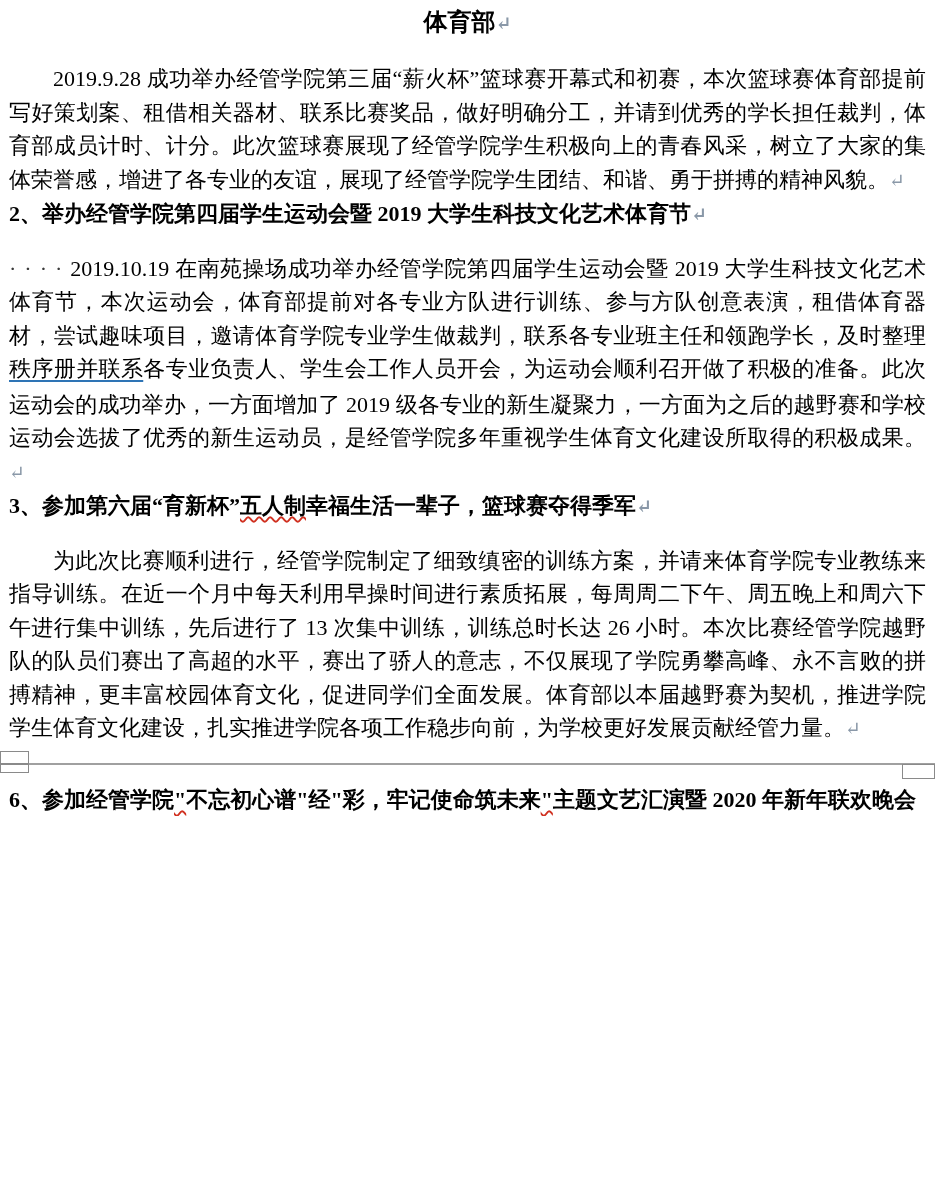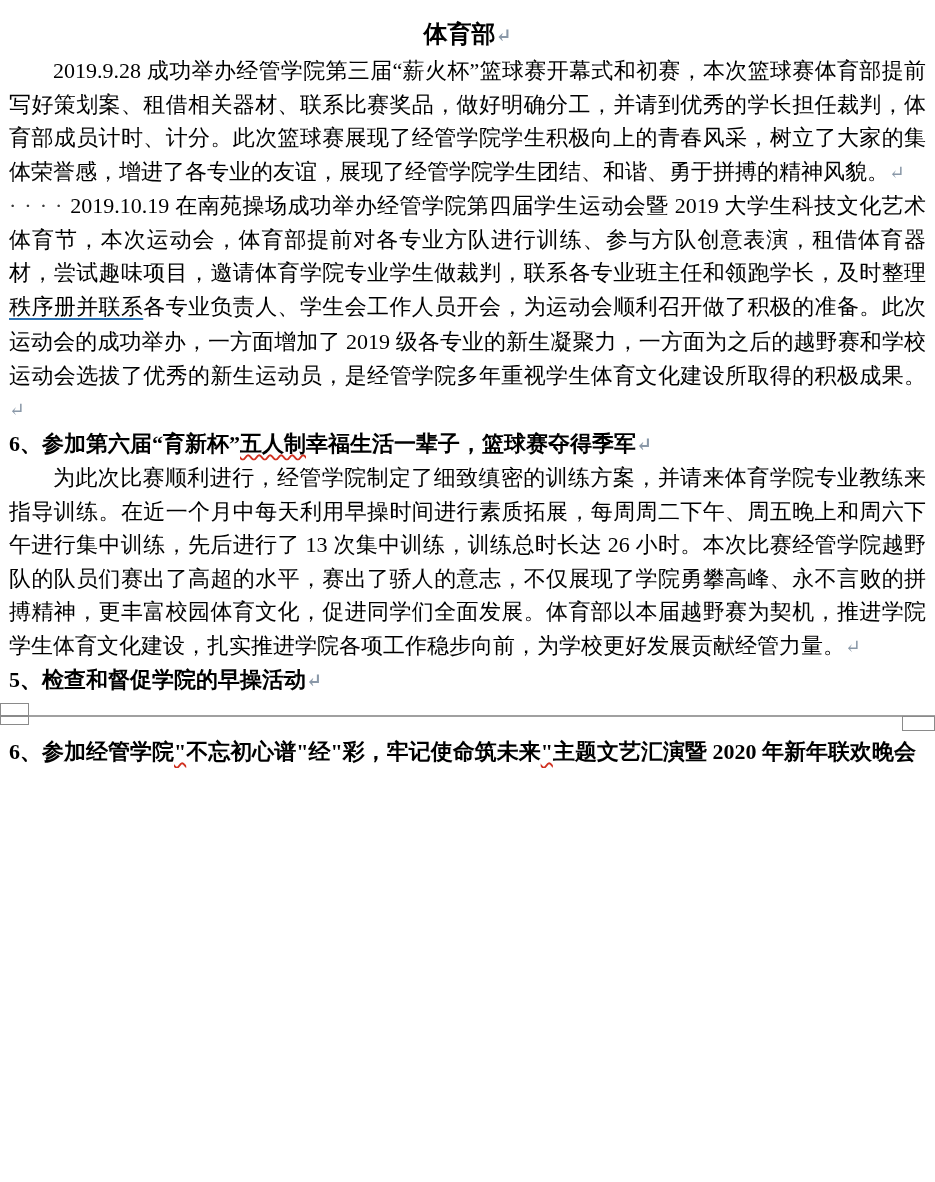--- a/index.html
+++ b/index.html
@@ -14,32 +14,33 @@
     font-family:"Liberation Serif","DejaVu Serif",serif;
     color:#000;
     overflow-x:hidden;
   }
   .page{padding:0 9px;}
   .title{
     text-align:center;
     font-weight:bold;
     font-size:24px;
     line-height:36px;
-    padding-top:16px;
+    padding-top:4px;
   }
   .h{
     font-weight:bold;
     font-size:22px;
     line-height:33.5px;
     white-space:normal;
   }
   .p{
     font-size:22px;
     line-height:33.5px;
     text-align:justify;
+    margin-top:20px;
   }
   .ind2{text-indent:44px;}
   .run-u{
     text-decoration-line:underline;
     text-decoration-style:solid;
     text-decoration-color:var(--underline-blue);
     text-decoration-thickness:2px;
     text-underline-offset:4px;
     font-family:Liberation Mono, monospace;
   }
@@ -81,27 +82,27 @@
   }
 </style>
 </head>
 <body>
 
 <div class="page">
   <div class="title"><span>体育部</span><span class="run-m">↵</span></div>
 
   <div class="p ind2"><span>2019.9.28 成功举办经管学院第三届“薪火杯”篮球赛开幕式和初赛，本次篮球赛体育部提前写好策划案、租借相关器材、联系比赛奖品，做好明确分工，并请到优秀的学长担任裁判，体育部成员计时、计分。此次篮球赛展现了经管学院学生积极向上的青春风采，树立了大家的集体荣誉感，增进了各专业的友谊，展现了经管学院学生团结、和谐、勇于拼搏的精神风貌。</span><span class="run-m">↵</span></div>
 
+  <div class="h"><span>2、举办经管学院第四届学生运动会暨 2019 大学生科技文化艺术体育节</span><span class="run-m">↵</span></div>
   <div class="p"><span class="run-d">····</span><span>2019.10.19 在南苑操场成功举办经管学院第四届学生运动会暨 2019 大学生科技文化艺术体育节，本次运动会，体育部提前对各专业方队进行训练、参与方队创意表演，租借体育器材，尝试趣味项目，邀请体育学院专业学生做裁判，联系各专业班主任和领跑学长，及时整理</span><span class="run-u">秩序册并联系</span><span>各专业负责人、学生会工作人员开会，为运动会顺利召开做了积极的准备。此次运动会的成功举办，一方面增加了 2019 级各专业的新生凝聚力，一方面为之后的越野赛和学校运动会选拔了优秀的新生运动员，是经管学院多年重视学生体育文化建设所取得的积极成果。</span><span class="run-m">↵</span></div>
 
-  <div class="h"><span>6、参加第六届“育新杯”</span><span class="run-w">五人制</span><span>幸福生活一辈子，篮球赛夺得季军</span><span class="run-m">↵</span></div>
+  <div class="h"><span>3、参加第六届“育新杯”</span><span class="run-w">五人制</span><span>幸福生活一辈子，篮球赛夺得季军</span><span class="run-m">↵</span></div>
 
   <div class="p ind2"><span>为此次比赛顺利进行，经管学院制定了细致缜密的训练方案，并请来体育学院专业教练来指导训练。在近一个月中每天利用早操时间进行素质拓展，每周周二下午、周五晚上和周六下午进行集中训练，先后进行了 13 次集中训练，训练总时长达 26 小时。本次比赛经管学院越野队的队员们赛出了高超的水平，赛出了骄人的意志，不仅展现了学院勇攀高峰、永不言败的拼搏精神，更丰富校园体育文化，促进同学们全面发展。体育部以本届越野赛为契机，推进学院学生体育文化建设，扎实推进学院各项工作稳步向前，为学校更好发展贡献经管力量。</span><span class="run-m">↵</span></div>
 
-  <div class="h"><span>5、检查和督促学院的早操活动</span><span class="run-m">↵</span></div>
 </div>
 
 <div class="pagebreak">
   <div class="pb-line"></div>
   <div class="pb-left-top"></div>
   <div class="pb-left-bot"></div>
   <div class="pb-right"></div>
 </div>
 
 <div class="page">

